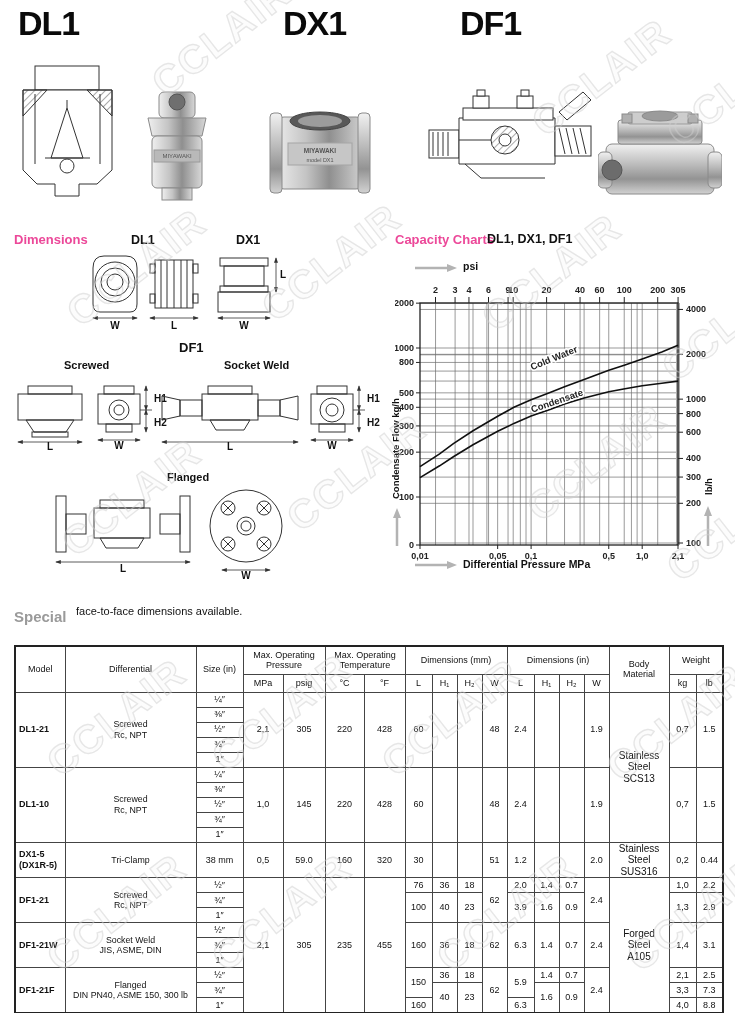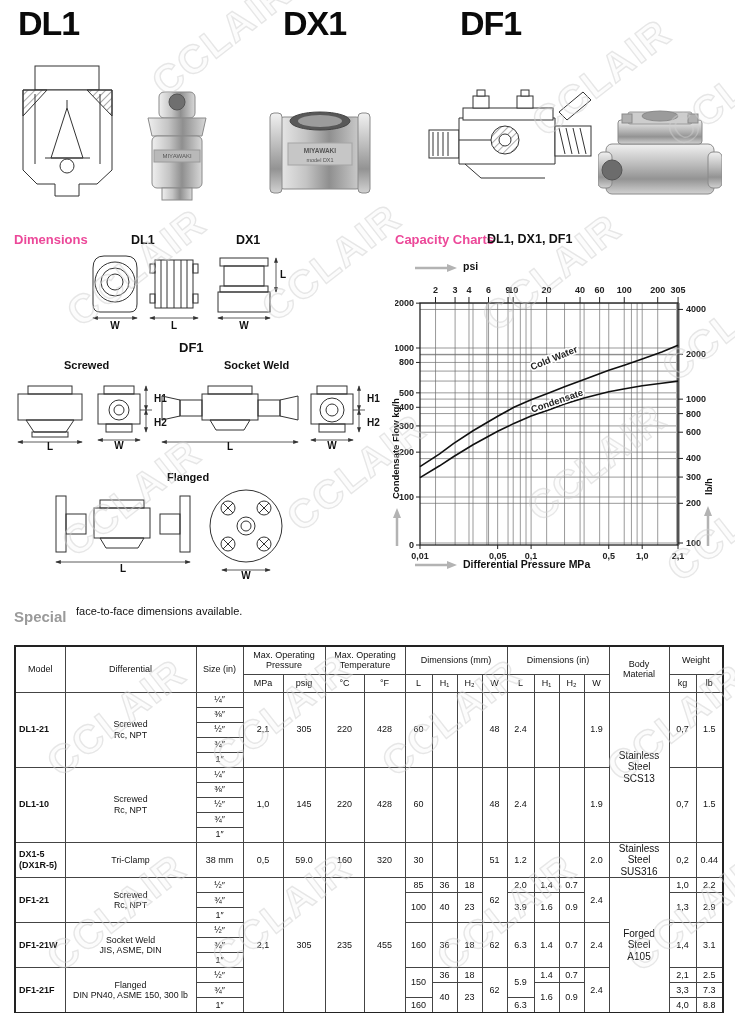--- a/index.html
+++ b/index.html
@@ -557,21 +557,21 @@
 
     <tr>
       <td rowspan="3" class="model">DF1-21</td>
       <td rowspan="3" class="conn pre">Screwed
 Rc, NPT</td>
       <td>½″</td>
       <td rowspan="9">2,1</td>
       <td rowspan="9">305</td>
       <td rowspan="9">235</td>
       <td rowspan="9">455</td>
-      <td>85</td>
+      <td>76</td>
       <td>36</td>
       <td>18</td>
       <td rowspan="3">62</td>
       <td>2.0</td>
       <td>1.4</td>
       <td>0.7</td>
       <td rowspan="3">2.4</td>
       <td rowspan="9" class="body pre">Forged Steel
 A105</td>
       <td>1,0</td>

